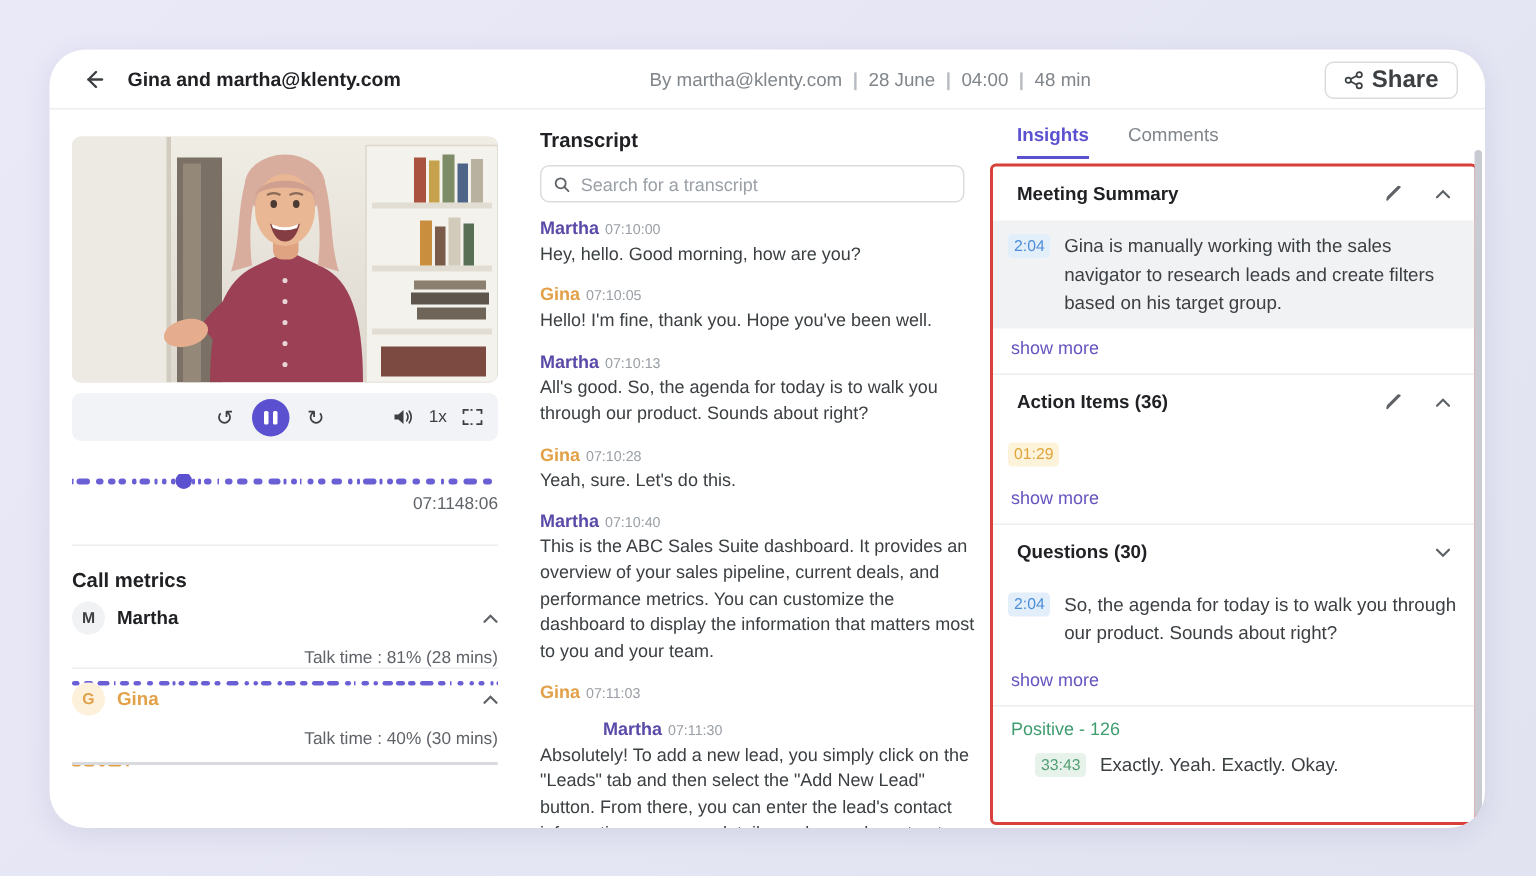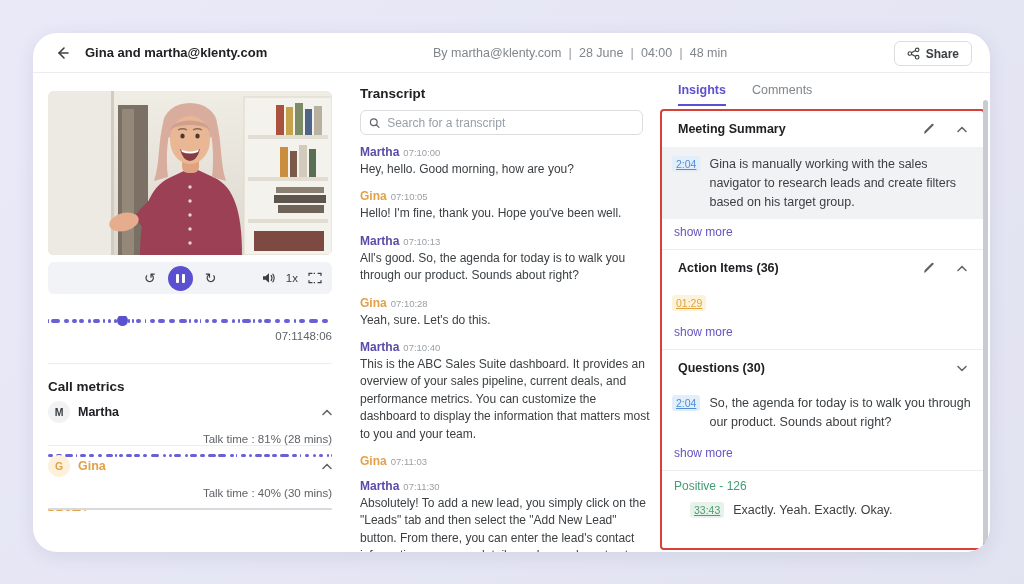--- a/index.html
+++ b/index.html
@@ -7,21 +7,21 @@
   body { font-family:"Liberation Sans", sans-serif; background:#e4e5f3; overflow:hidden; }
   .stage { position:relative; width:1024px; height:584px; background:linear-gradient(135deg,#e9e9f8 0%,#e2e3f1 100%); }
   .window { position:absolute; left:33px; top:33px; width:957px; height:519px; background:#fff; border-radius:24px; box-shadow:0 4px 18px rgba(60,60,100,.10); overflow:hidden; }
 
   
   .hdr { position:absolute; left:0; top:0; width:100%; height:40px; display:flex; align-items:center; padding:0 18px; border-bottom:1px solid #ecedf1; }
   .back-btn { width:22px; height:22px; display:flex; align-items:center; justify-content:center; cursor:pointer; color:#3c4043; font-size:16px; }
   .hdr-title { font-size:13px; font-weight:bold; color:#202124; margin-left:12px; }
   .hdr-meta { position:absolute; left:360px; top:0; height:40px; display:flex; align-items:center; font-size:12.5px; color:#80868b;margin-left:40px; }
   .hdr-meta .sep { margin:0 7px; color:#b8bcc2; font-weight:bold; }
-  .share-btn { position:absolute; right:18px; top:8px; height:25px; display:flex; align-items:center; gap:6px; border:1px solid #dadce0; border-radius:6px; background:#fff; padding:0 12px; font-size:12px; font-weight:bold; color:#3c4043; cursor:pointer; }
+  .share-btn { position:absolute; right:18px; top:8px; height:25px; display:flex; align-items:center; gap:6px; border:1px solid #dadce0; border-radius:6px; background:#fff; padding:0 12px; font-size:16px; font-weight:bold; color:#3c4043; cursor:pointer; }
 
   
   .video { position:absolute; left:15px; top:58px; width:284px; height:164px; border-radius:6px; overflow:hidden; cursor:pointer; background:#e8e4da; }
   .controls { position:absolute; left:15px; top:229px; width:284px; height:32px; background:#f2f3f6; border-radius:6px; display:flex; align-items:center; padding:0 10px; }
   .controls .mid { display:flex; align-items:center; gap:12px; margin-left:86px; }
   .skip { font-size:14px; color:#3c4043; cursor:pointer; line-height:1; }
   .pause-btn { width:25px; height:25px; border-radius:50%; background:#5b50cf; display:flex; align-items:center; justify-content:center; gap:3px; cursor:pointer; }
   .pause-btn i { display:block; width:3px; height:9px; background:#fff; border-radius:1px; }
   .controls .right { margin-left:auto; display:flex; align-items:center; gap:10px; color:#3c4043; }
   .speed { font-size:11.5px; color:#3c4043; cursor:pointer; }
@@ -63,21 +63,21 @@
   .ins-section { border-bottom:1px solid #ecedf1; }
   .ins-section:last-child { border-bottom:none; }
   .ins-head { display:flex; align-items:center; height:36px; padding:0 16px; }
   .ins-title { font-size:12.5px; font-weight:bold; color:#202124; }
   .ins-head .tools { margin-left:auto; display:flex; align-items:center; gap:22px; }
   .icon-btn { cursor:pointer; display:flex; align-items:center; }
   .ins-content { padding:8px 10px; }
   .ins-content.gray { background:#f1f2f4; }
   .ins-item { display:flex; gap:9px; align-items:flex-start; }
   .ins-item.indent { padding-left:18px; }
-  .t-badge { flex:none; font-size:10.5px; padding:2px 4px; border-radius:3px; cursor:pointer; margin-top:1px;text-decoration:underline; }
+  .t-badge { flex:none; font-size:10.5px; padding:2px 4px; border-radius:3px; cursor:pointer; margin-top:1px; }
   .ins-item .txt { font-size:12.5px; color:#3c4043; line-height:1.5; }
   .ins-sub { font-size:12px; padding:8px 12px 0; }
   .show-more { font-size:12px; color:#6554c0; padding:6px 12px 10px; cursor:pointer; }
   .scrollbar { position:absolute; right:2px; top:67px; width:5px; height:445px; background:#c9cbd2; border-radius:3px; cursor:pointer; }
 </style>
 </head>
 <body>
 
 <div class="stage">
   <div class="window">
@@ -340,21 +340,21 @@
           <div class="tr-text">Yeah, sure. Let's do this.</div>
         </div>
         <div class="tr-entry">
           <div class="tr-head" style="color: rgb(91, 74, 168);">Martha<span class="tr-time">07:10:40</span></div>
           <div class="tr-text">This is the ABC Sales Suite dashboard. It provides an overview of your sales pipeline, current deals, and performance metrics. You can customize the dashboard to display the information that matters most to you and your team.</div>
         </div>
         <div class="tr-entry">
           <div class="tr-head" style="color: rgb(226, 161, 73);">Gina<span class="tr-time">07:11:03</span></div>
         </div>
         <div class="tr-entry">
-          <div class="tr-head" style="color: rgb(91, 74, 168);">Martha<span class="tr-time">07:11:30</span></div>
+          <div class="tr-head" style="color: rgb(91, 74, 168); margin-left: 42px;">Martha<span class="tr-time">07:11:30</span></div>
           <div class="tr-text">Absolutely! To add a new lead, you simply click on the "Leads" tab and then select the "Add New Lead" button. From there, you can enter the lead's contact information, company details, and any relevant notes. The system will automatically assign a unique lead ID and add it to your pipeline.</div>
         </div>
       </div>
 
     <div class="tabs" id="tabs">
         <div class="tab active">Insights</div>
         <div class="tab">Comments</div>
       </div>
     <div class="insights-panel" id="insights-panel">
         <div class="ins-section">

